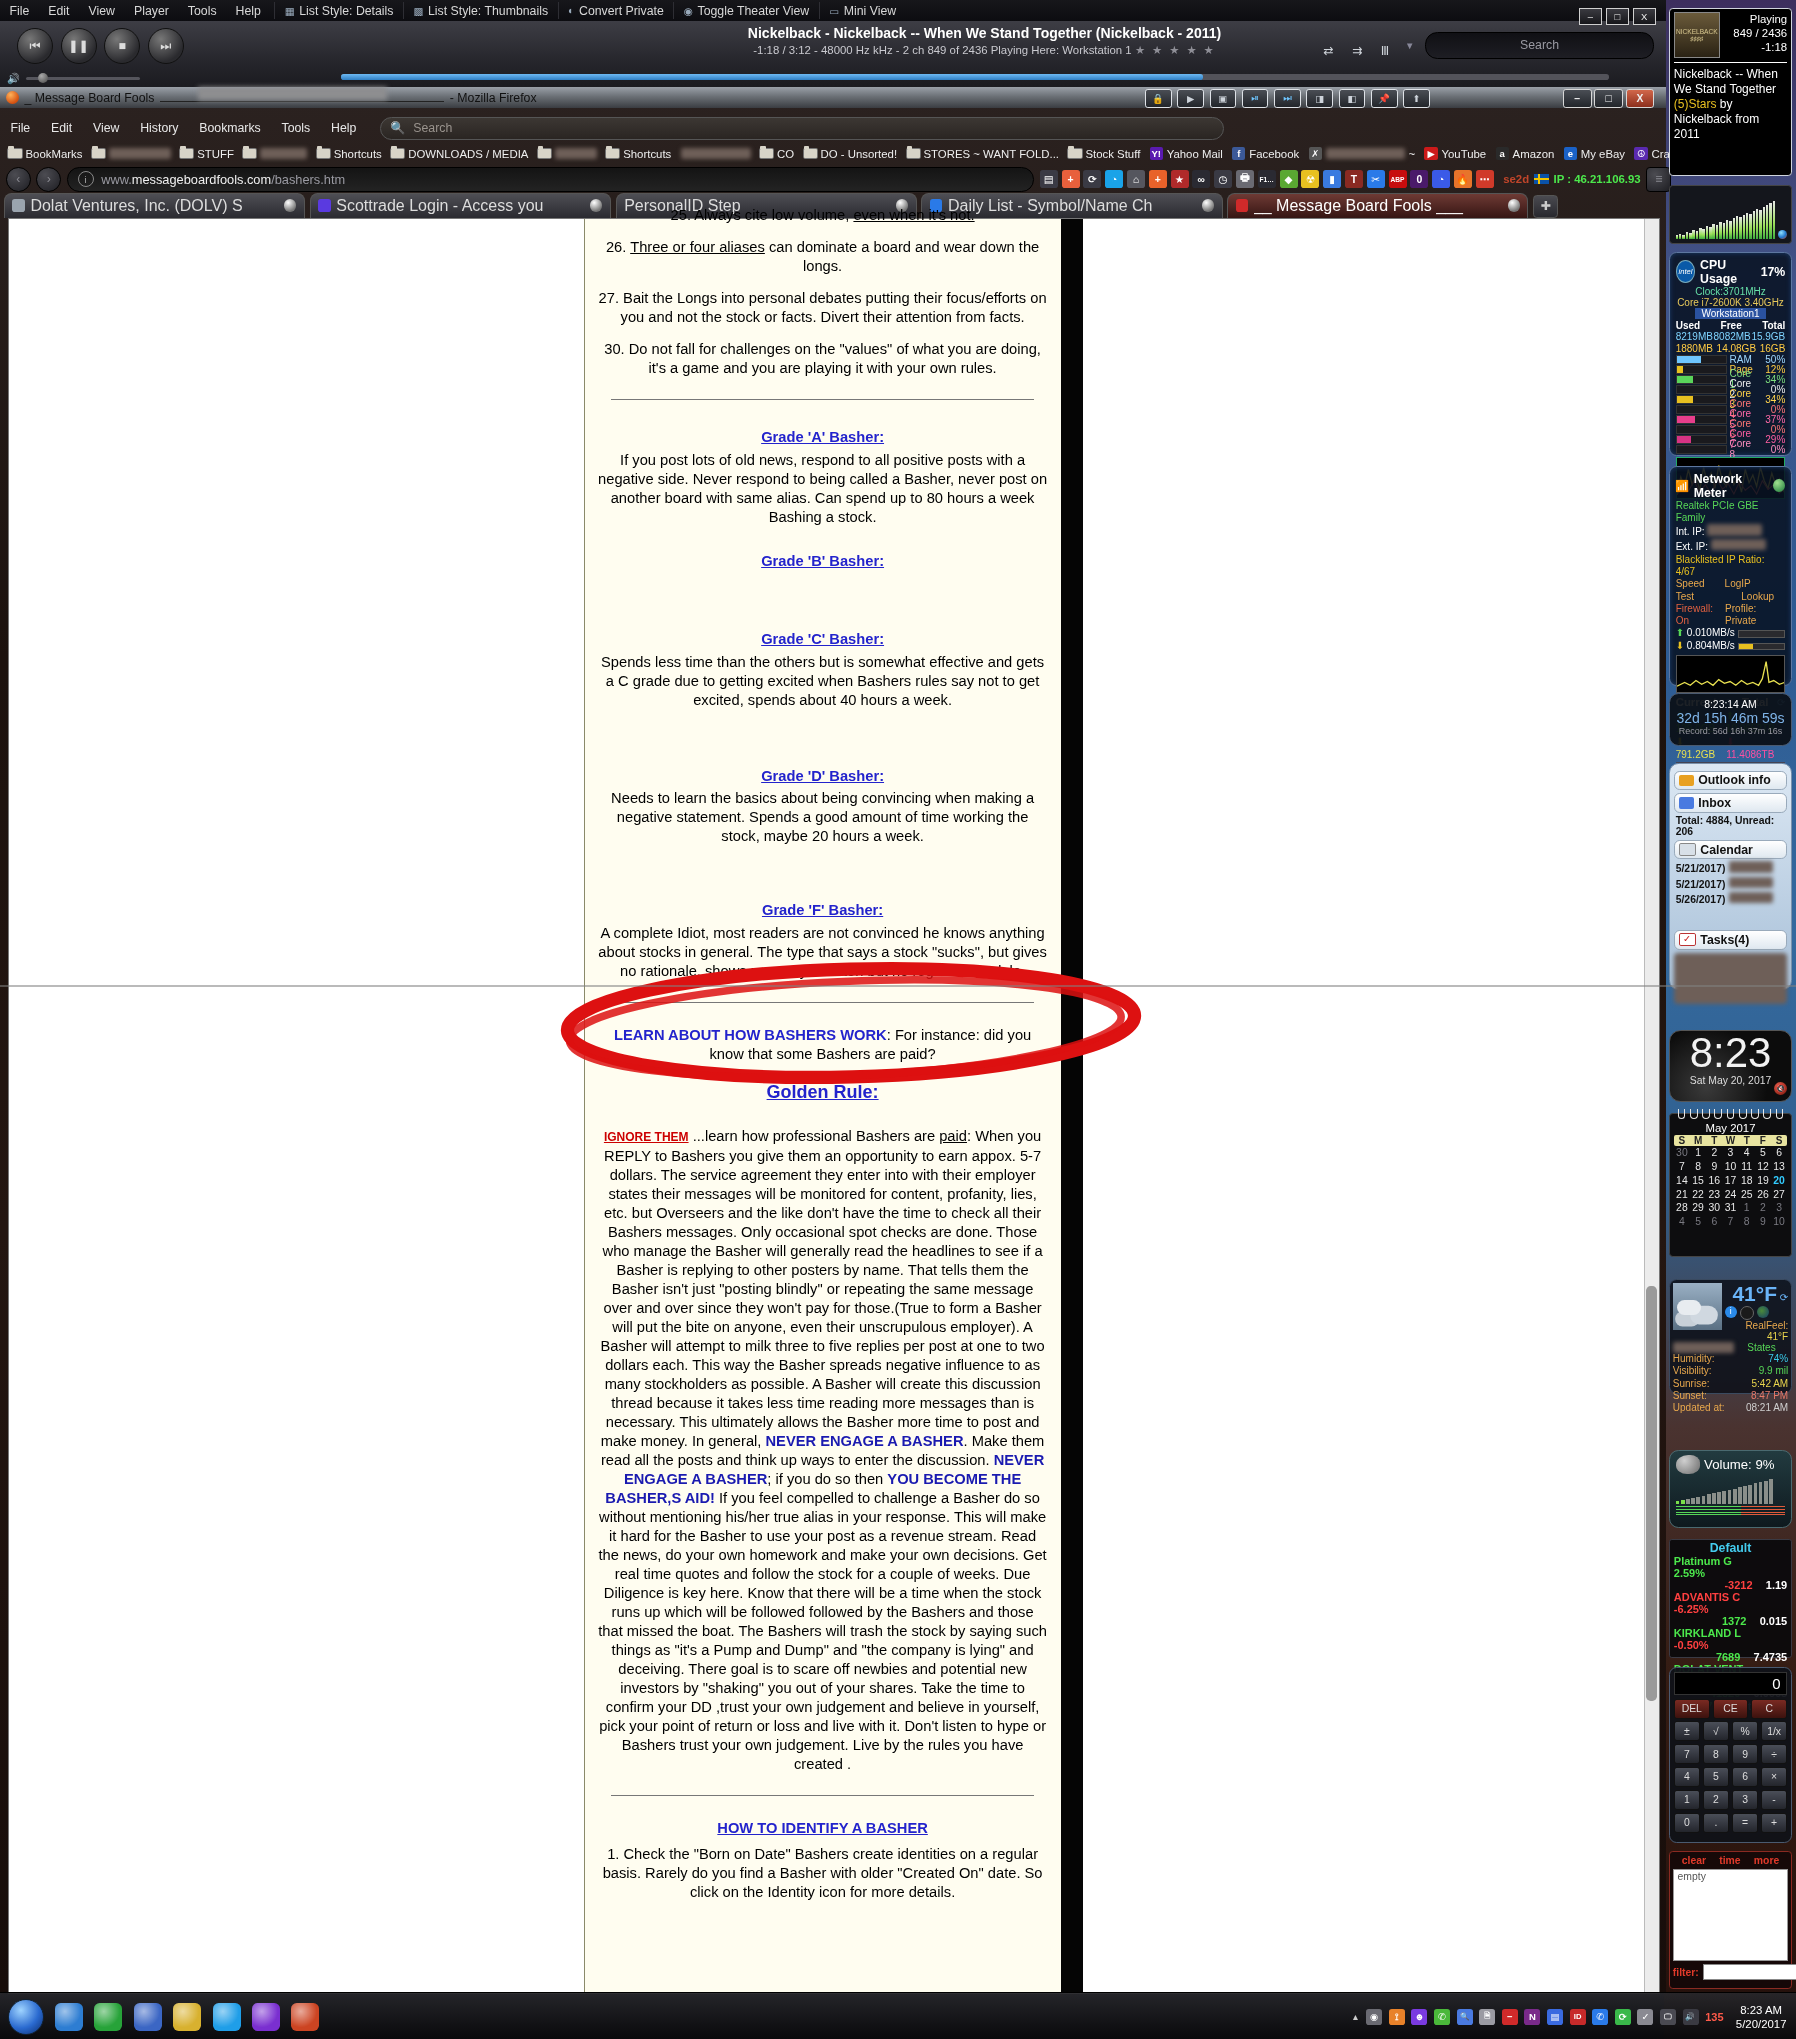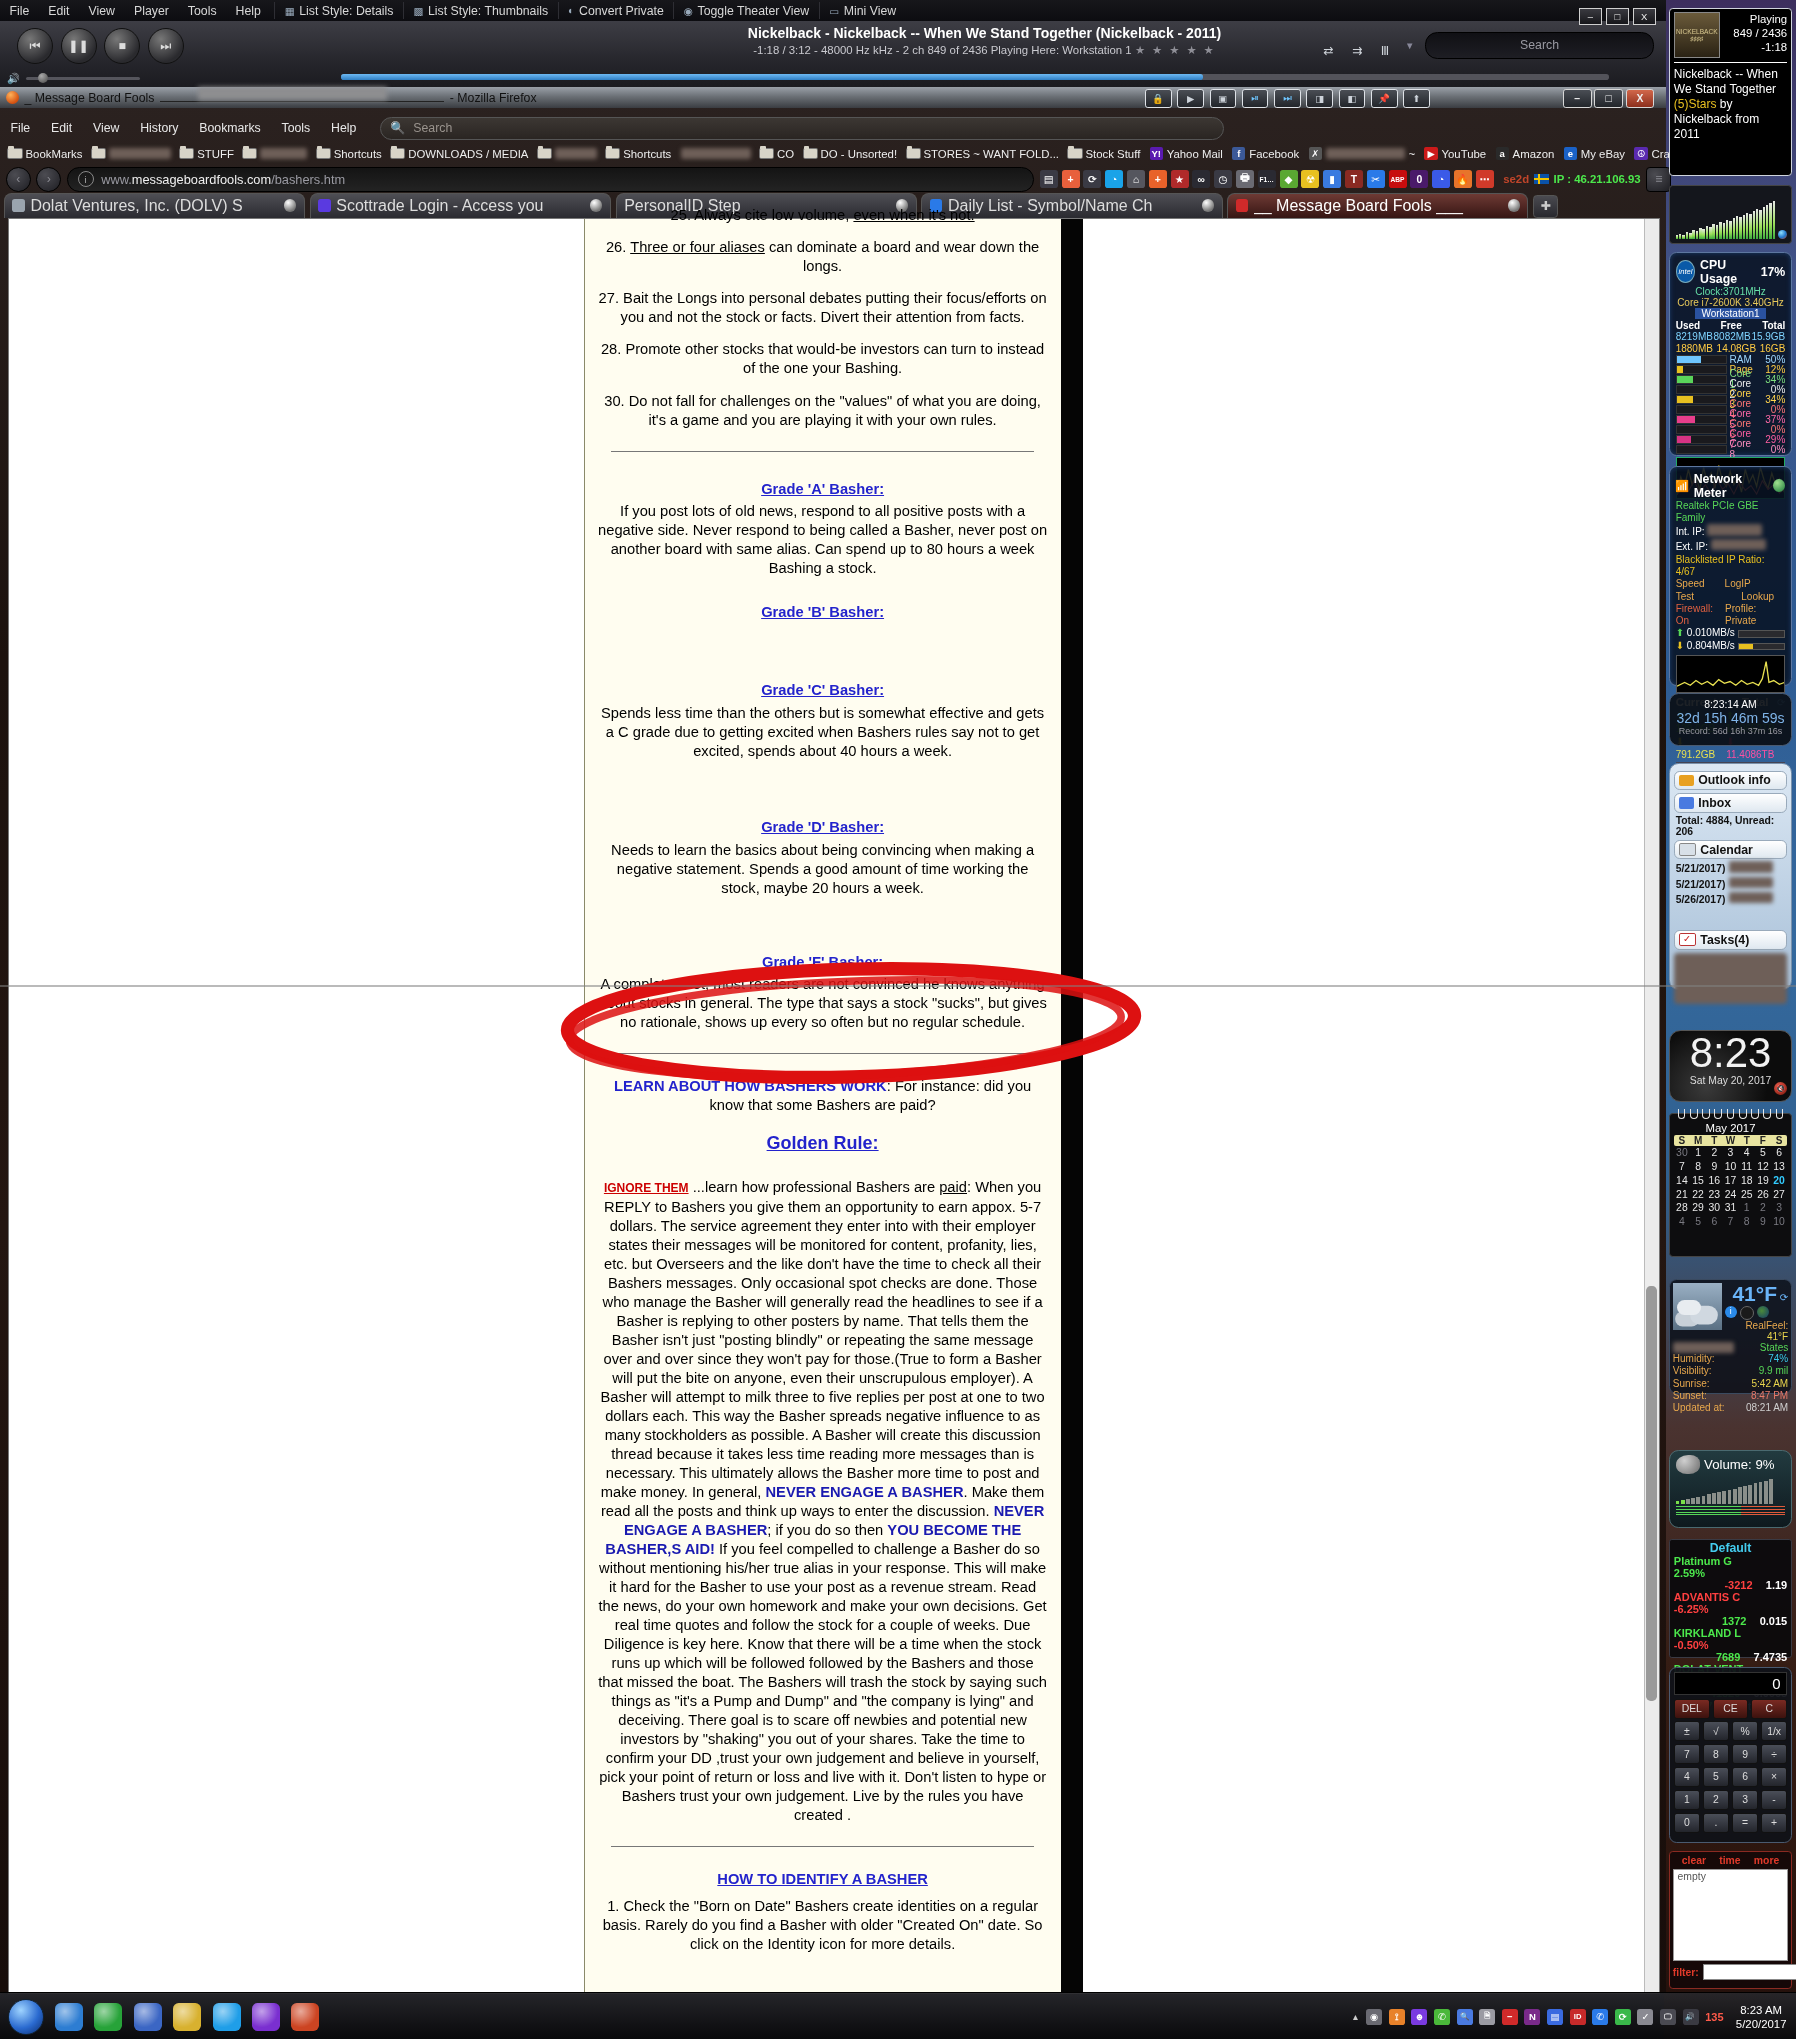--- a/index.html
+++ b/index.html
@@ -495,21 +495,20 @@
         <span class="newtab">✚</span>
       </div>
 
     <div id="viewport">
       <div id="creamcol"></div>
       <div id="blackstrip"></div>
       <div id="content">
           <div class="para" style="margin-top: 0px;"><span>25. Always cite low volume, </span><span class="u">even when it's not.</span></div>
           <div class="para"><span>26. </span><span class="u">Three or four aliases</span><span> can dominate a board and wear down the longs.</span></div>
           <div class="para"><span>27. Bait the Longs into personal debates putting their focus/efforts on you and not the stock or facts. Divert their attention from facts.</span></div>
-          <div class="para"><span>28. Promote other stocks that would-be investors can turn to instead of the one your Bashing.</span></div>
           <div class="para"><span>30. Do not fall for challenges on the "values" of what you are doing, it's a game and you are playing it with your own rules.</span></div>
           <div class="rule"></div>
           <div class="heading" style="margin-top: 28px;">Grade 'A' Basher:</div>
           <div class="para" style="margin-top: 1.9px;"><span>If you post lots of old news, respond to all positive posts with a negative side. Never respond to being called a Basher, never post on another board with same alias. Can spend up to 80 hours a week Bashing a stock.</span></div>
           <div class="heading" style="margin-top: 24.6px;">Grade 'B' Basher:</div>
           <div class="heading" style="margin-top: 59px;">Grade 'C' Basher:</div>
           <div class="para" style="margin-top: 1.9px;"><span>Spends less time than the others but is somewhat effective and gets a C grade due to getting excited when Bashers rules say not to get excited, spends about 40 hours a week.</span></div>
           <div class="heading" style="margin-top: 57px;">Grade 'D' Basher:</div>
           <div class="para" style="margin-top: 1.9px;"><span>Needs to learn the basics about being convincing when making a negative statement. Spends a good amount of time working the stock, maybe 20 hours a week.</span></div>
           <div class="heading" style="margin-top: 55px;">Grade 'F' Basher:</div>
@@ -877,21 +876,21 @@
         <span style="color:#6ab4f8;">⟳</span>
         <div class="wicons">
           <span class="wic" style="background:#2a8ae8;color:#fff;font-size:8.5px;text-align:center;">i</span>
           <span class="wic" style="background:#1a1a1a;border:0.9px solid #666;"></span>
           <span class="wic" style="background:radial-gradient(circle at 40% 40%,#4a8a3a,#123a6a);"></span>
         </div>
         <div style="font-size:10px;"><span class="wlab">RealFeel:</span>
           <span style="color:#e8d44d;">41°F</span></div>
       </div>
     </div>
-    <div style="text-align:right;color:#57d657;position:relative;">
+    <div style="text-align:center;color:#57d657;position:relative;">
       <span class="redact" style="width:61px;position:absolute;left:0;top:0;"></span>
       <span style="margin-left:62px;">States</span>
     </div>
     <div id="weather-rows">
         <div class="wrow">
           <span class="wlab">Humidity:</span>
           <span style="color: rgb(57, 200, 232);">74%</span>
         </div>
         <div class="wrow">
           <span class="wlab">Visibility:</span>

